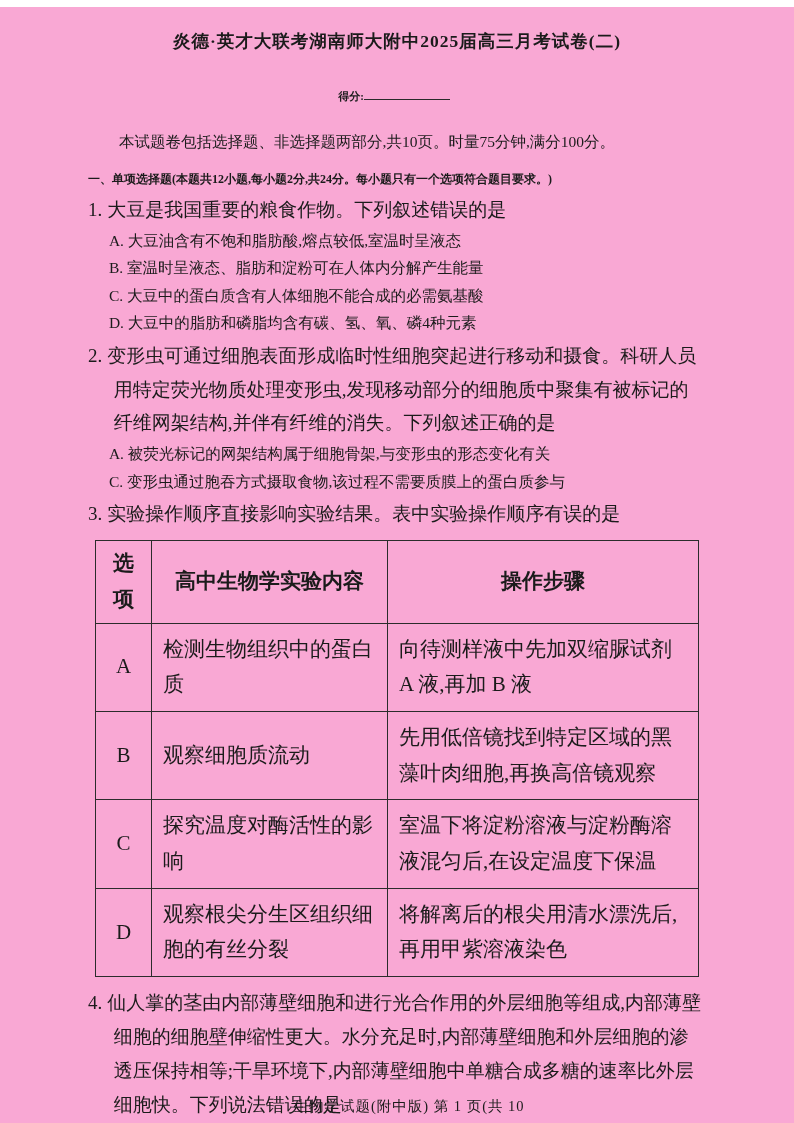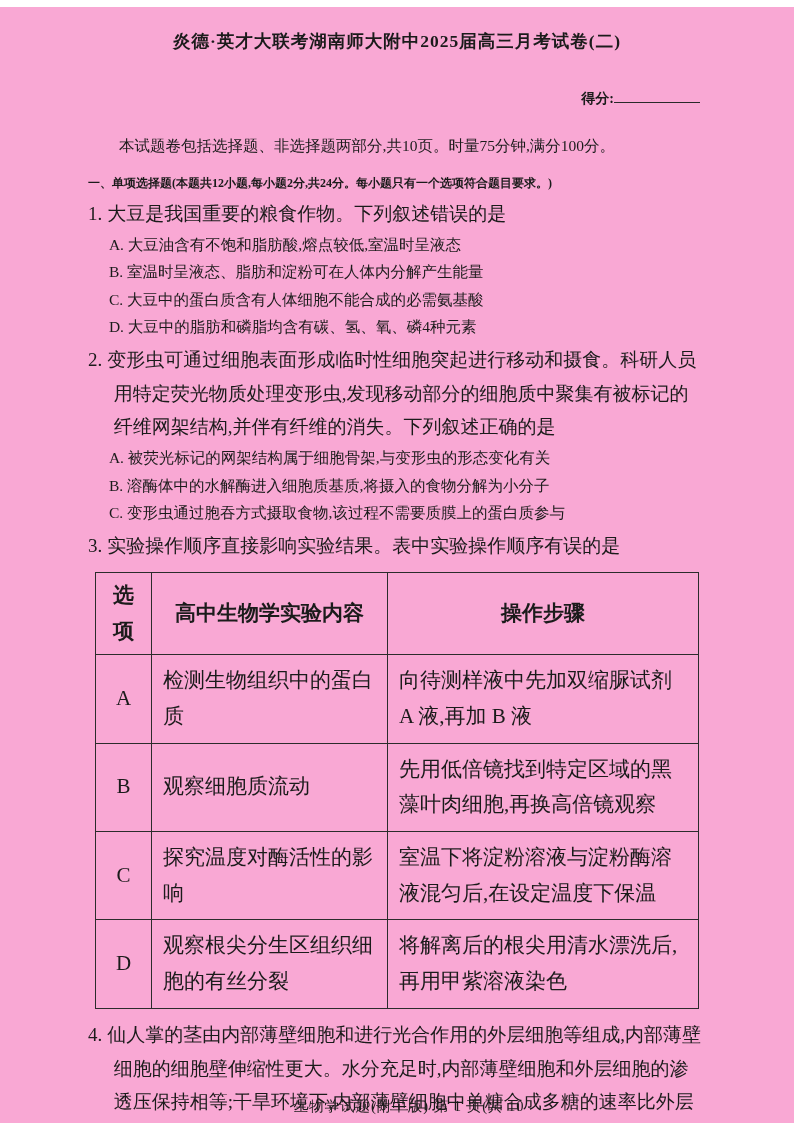--- a/index.html
+++ b/index.html
@@ -23,23 +23,23 @@
     margin-top:6px;
   }
   .subject-title {
     text-align:center;
     font-weight:bold;
     font-size:31px;
     letter-spacing:12px;
     margin-top:32px;
   }
   .score-line {
-    text-align:right;
+    text-align:center;
     margin-top:36px;
-    font-size:14px;
+    font-size:11px;
     font-weight:bold;
     padding-right:6px;
   }
   .score-blank {
     display:inline-block;
     width:86px;
     height:1em;
     border-bottom:1.5px solid #2a2a2a;
     vertical-align:baseline;
   }
@@ -125,21 +125,20 @@
     <p class="option">B. 室温时呈液态、脂肪和淀粉可在人体内分解产生能量</p>
     <p class="option">C. 大豆中的蛋白质含有人体细胞不能合成的必需氨基酸</p>
     <p class="option">D. 大豆中的脂肪和磷脂均含有碳、氢、氧、磷4种元素</p>
   </div>
 
   <div class="question">
     <p class="q-stem">
       <span class="q-num">2.</span><span>变形虫可通过细胞表面形成临时性细胞突起进行移动和摄食。科研人员用特定荧光物质处理变形虫,发现移动部分的细胞质中聚集有被标记的纤维网架结构,并伴有纤维的消失。下列叙述正确的是</span>
     </p>
     <p class="option">A. 被荧光标记的网架结构属于细胞骨架,与变形虫的形态变化有关</p>
-    <p class="option">B. 溶酶体中的水解酶进入细胞质基质,将摄入的食物分解为小分子</p>
     <p class="option">C. 变形虫通过胞吞方式摄取食物,该过程不需要质膜上的蛋白质参与</p>
   </div>
 
   <div class="question">
     <p class="q-stem">
       <span class="q-num">3.</span><span>实验操作顺序直接影响实验结果。表中实验操作顺序有误的是</span>
     </p>
     <table class="exp-table">
       <colgroup>
         <col class="c-opt">

